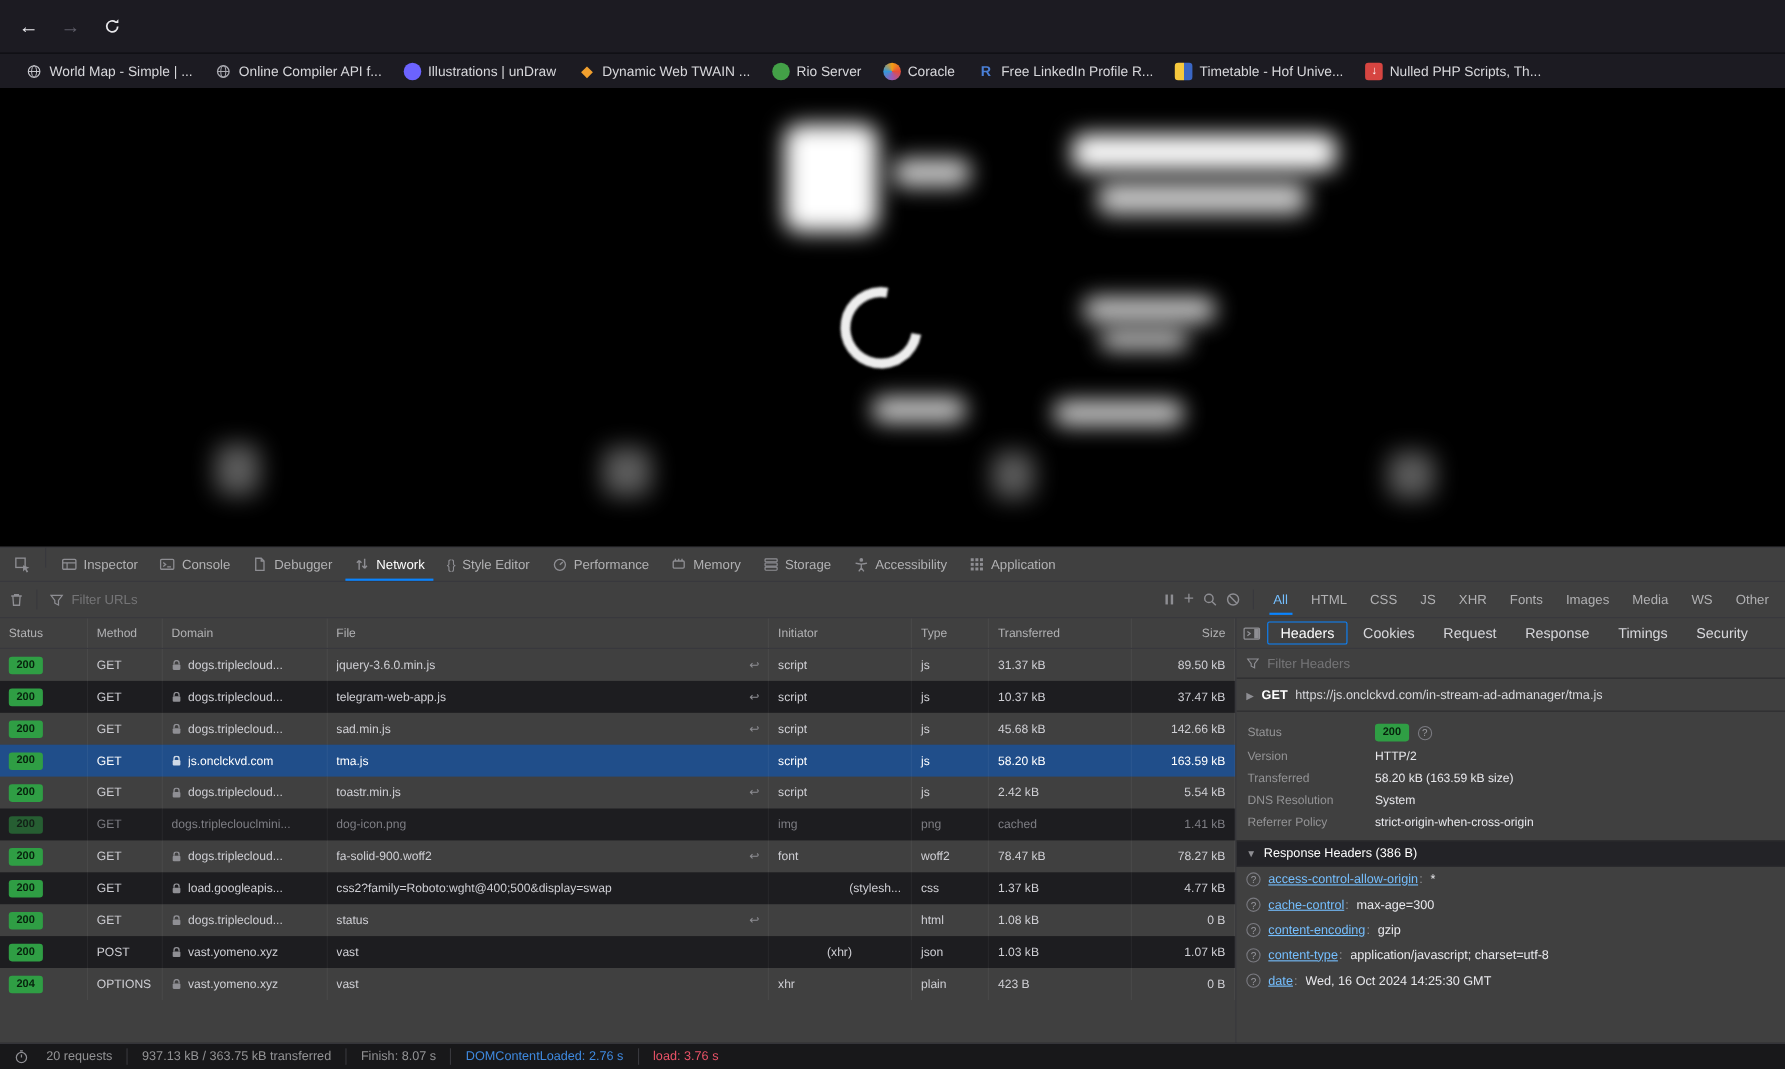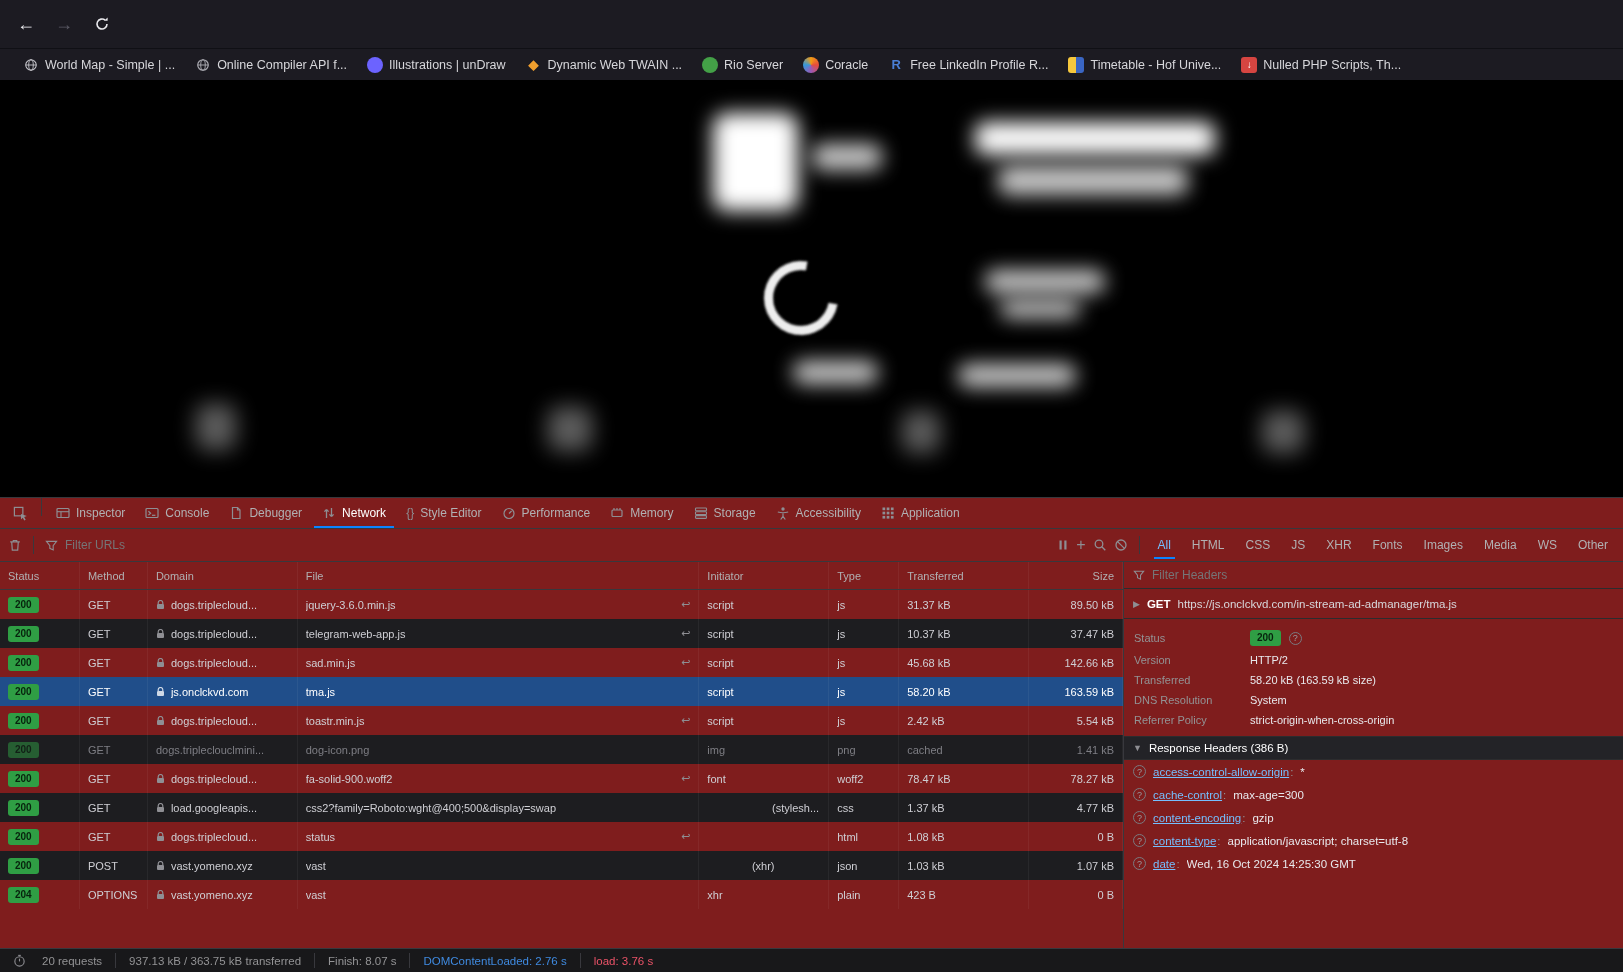--- a/index.html
+++ b/index.html
@@ -27,21 +27,21 @@
 
   
   .page { position:relative; height:417px; background:#000; overflow:hidden; }
   .blob { position:absolute; background:#fff; filter:blur(10px); border-radius:10px; }
   .blob.soft { opacity:.8; }
   .blob.dim  { opacity:.45; background:#cfcfcf; filter:blur(11px); }
   .spinner { position:absolute; left:764px; top:181px; width:74px; height:74px; border-radius:50%;
              border:9px solid #ededed; border-right-color:transparent; transform:rotate(-35deg); filter:blur(1.2px); }
 
   
-  .devtools { position:absolute; left:0; top:497px; width:1623px; height:475px; background:#7f1d1d;
+  .devtools { position:absolute; left:0; top:497px; width:1623px; height:475px; background:#404040;
               color:#d7d7db; font-size:11px; border-top:1px solid #38383d; display:flex; flex-direction:column; }
   .icon { color:#8e8e93; display:inline-flex; align-items:center; }
   .icon svg { display:block; }
   .vsep { width:1px; height:18px; background:#38383d; margin:0 4px; }
 
   .dt-tabbar { height:31px; display:flex; align-items:stretch; border-bottom:1px solid #38383d; padding-left:4px; }
   .dt-tab { display:flex; align-items:center; gap:6px; padding:0 10px; color:#b1b1b3; font-size:12px;
             position:relative; cursor:pointer; }
   .dt-tab.selected { color:#fff; }
   .dt-tab.selected::after { content:""; position:absolute; left:2px; right:2px; bottom:0; height:2px; background:#0a84ff; }
@@ -747,20 +747,35 @@
               </div>
             <div class="cell c-size">
                 <span class="txt">0 B</span>
               </div>
           </div>
 
         </div>
       </div>
 
       <div class="details">
+        <div class="d-tabs">
+          <span class="icon" style="margin-right:4px">
+            <svg width="16" height="14" viewBox="0 0 16 14">
+                <rect x="1" y="2" width="14" height="10" rx="1" fill="none" stroke="currentColor" stroke-width="1.2"></rect>
+                <rect x="10.2" y="2.6" width="4.2" height="8.8" fill="currentColor"></rect>
+                <path d="M4 5l2.5 2L4 9" fill="none" stroke="currentColor" stroke-width="1.2"></path>
+              </svg>
+          </span>
+          <span class="d-tab selected">Headers</span>
+          <span class="d-tab">Cookies</span>
+          <span class="d-tab">Request</span>
+          <span class="d-tab">Response</span>
+          <span class="d-tab">Timings</span>
+          <span class="d-tab">Security</span>
+        </div>
 
         <div class="d-filter">
           <span class="icon">
             <svg width="12" height="12" viewBox="0 0 14 14">
                 <path d="M1.5 2.5h11L8.8 7.3v4.5l-3.6-1.7V7.3z" fill="none" stroke="currentColor" stroke-width="1.2"></path>
               </svg>
           </span>
           <input class="filter-input" placeholder="Filter Headers" style="">
         </div>
 

